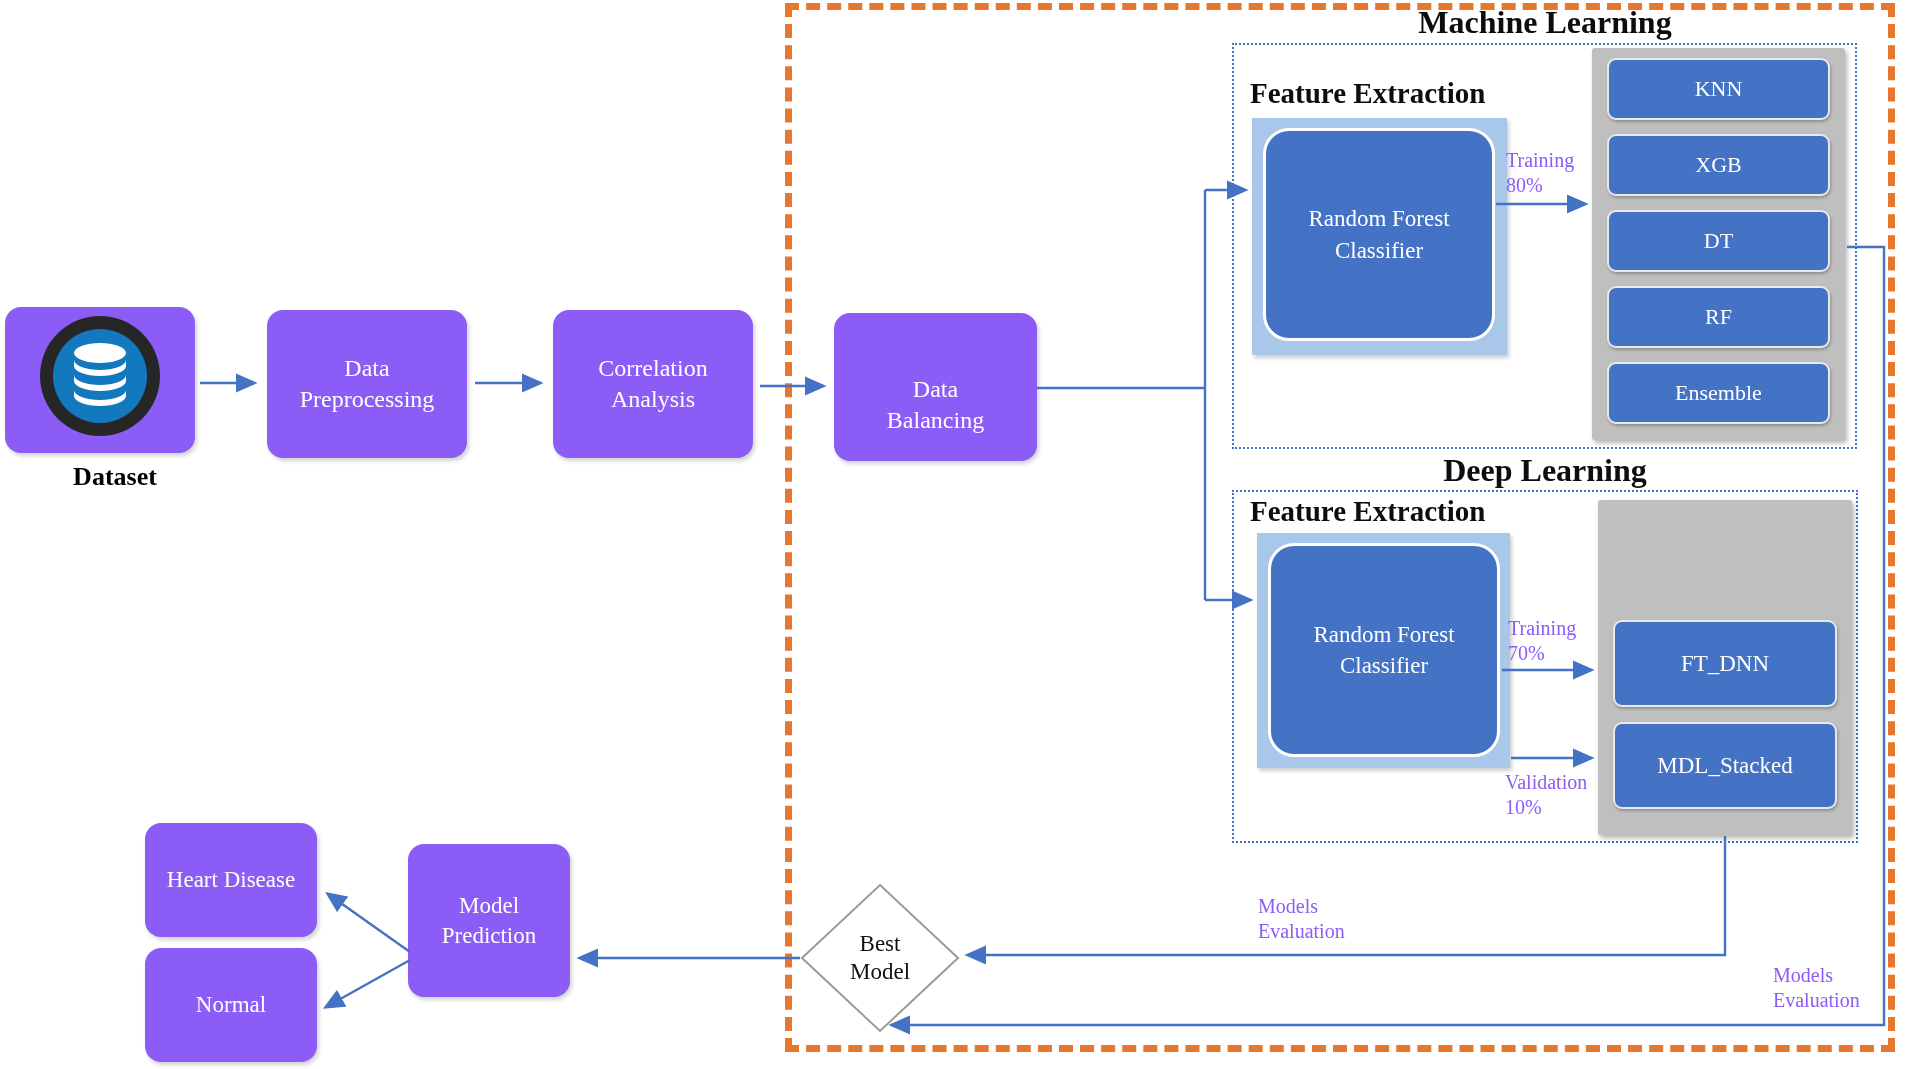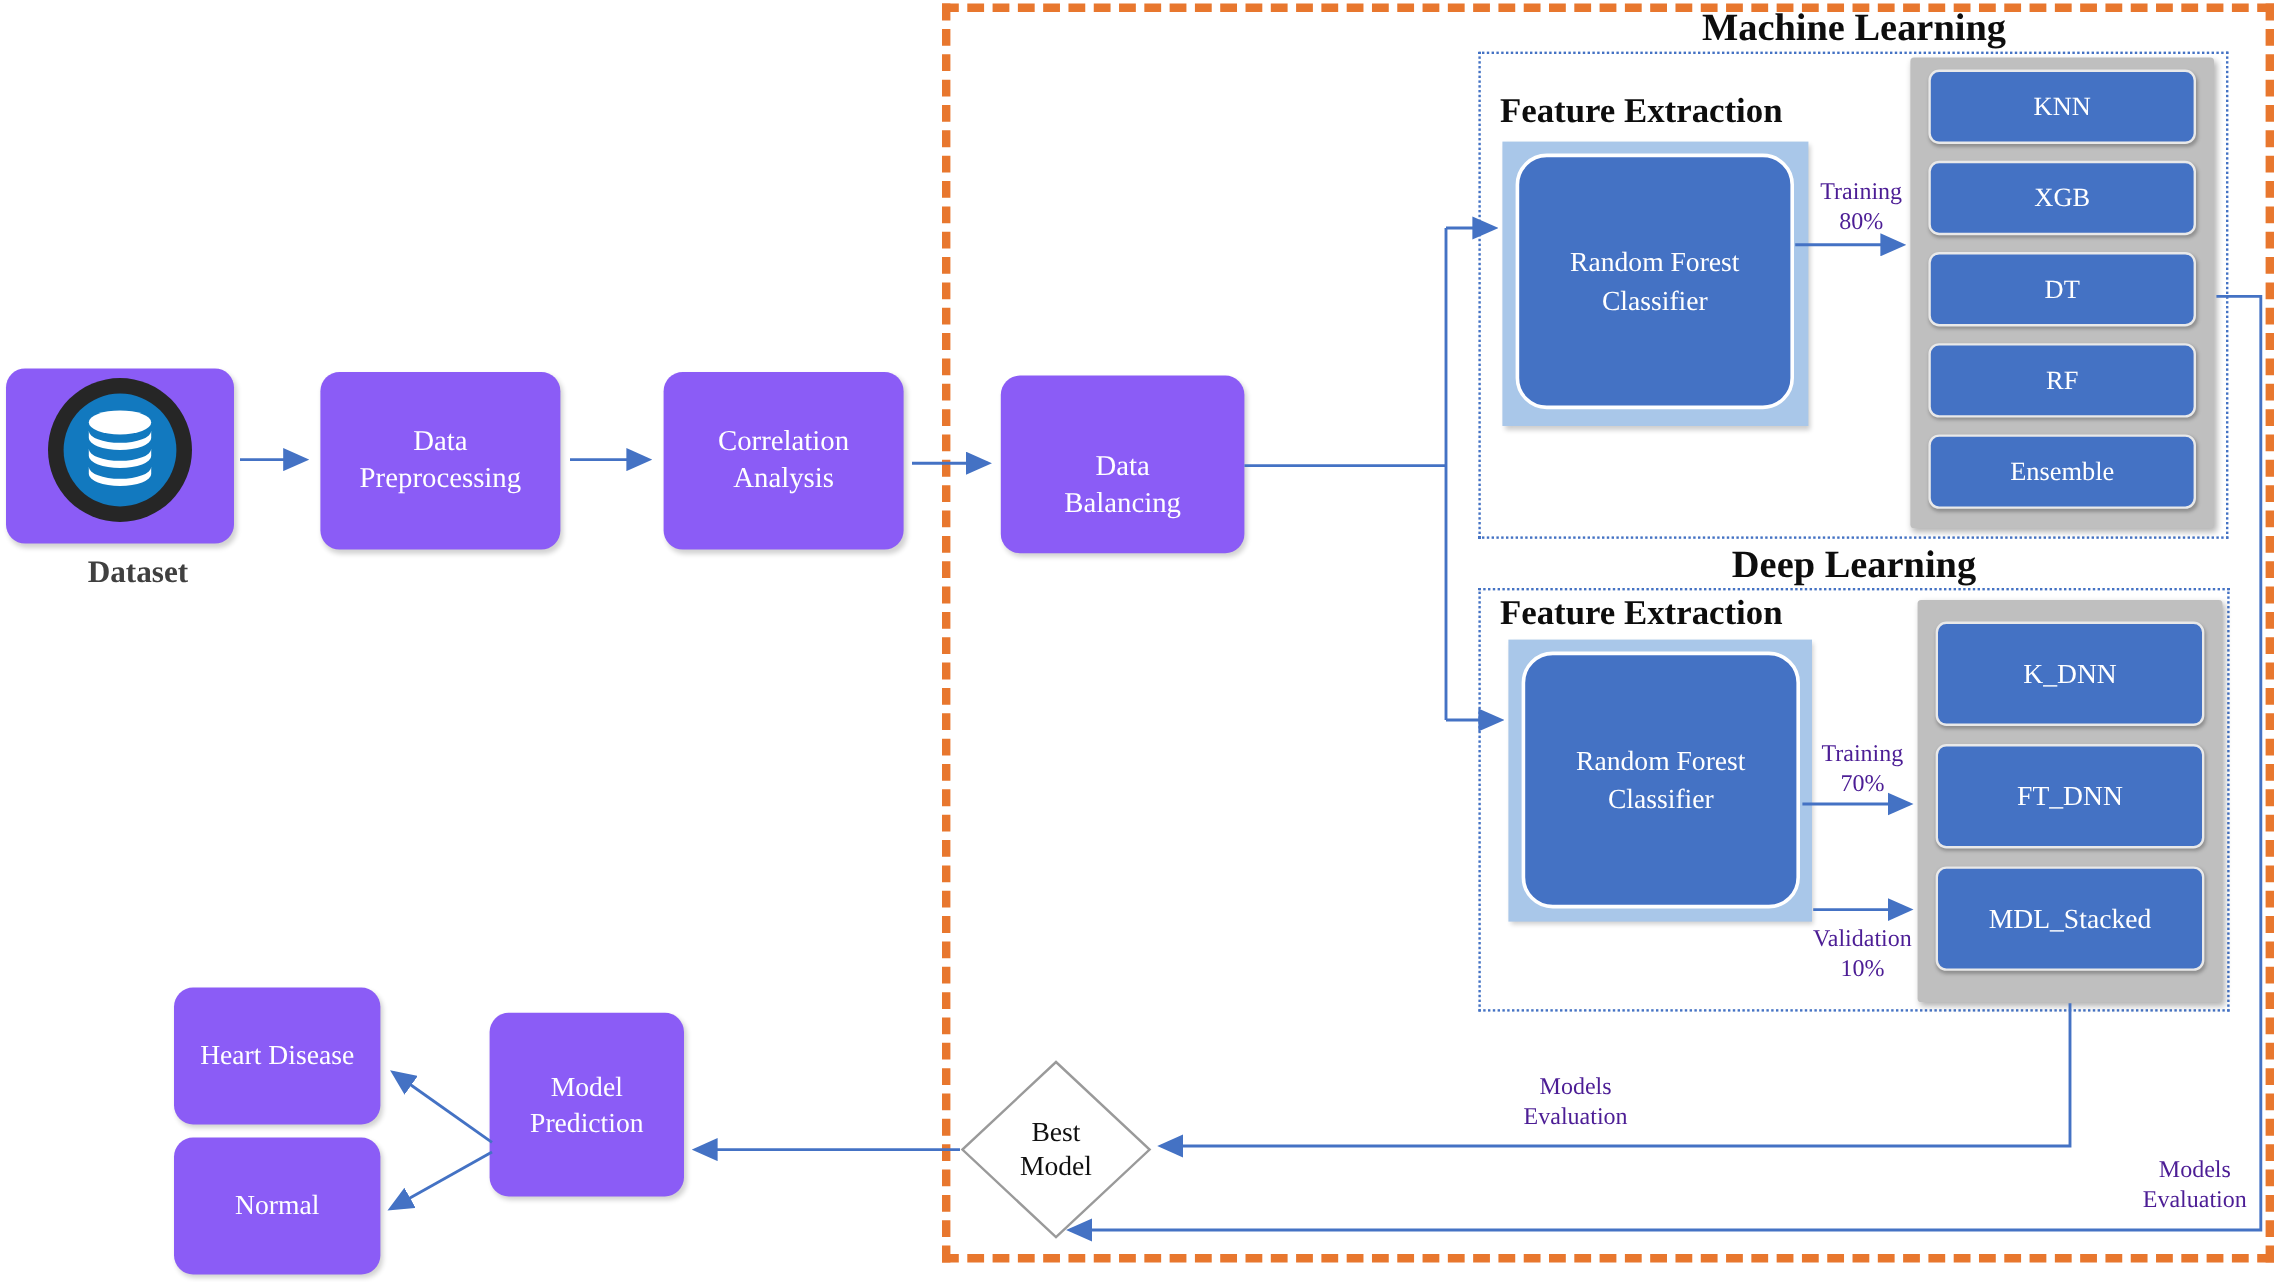--- a/index.html
+++ b/index.html
@@ -14,24 +14,24 @@
             font-size:22px;box-shadow:1px 2px 3px rgba(0,0,0,0.25);}
   .rfbox{background:#4472C4;color:#fff;border:3px solid #ffffff;border-radius:26px;
          display:flex;align-items:center;justify-content:center;text-align:center;
          font-size:23px;line-height:1.35;}
   .lightblue{background:#A9C7E9;box-shadow:2px 3px 4px rgba(0,0,0,0.2);}
   .graybox{background:#BFBFBF;border-radius:3px;box-shadow:2px 3px 5px rgba(0,0,0,0.3);}
   .dotted{border:2px dotted #4472C4;}
   .orange-frame{border:7px dashed #E8772E;}
   .sec-title{font-weight:bold;font-size:32px;color:#0d0d0d;text-align:center;line-height:1.05;}
   .fe-title{font-weight:bold;font-size:29px;color:#0d0d0d;text-align:left;line-height:1.05;}
-  .small-label{font-size:20px;color:#4c1d95;text-align:center;line-height:1.25;}
+  .small-label{font-size:20px;color:#8b5cf6;text-align:left;line-height:1.25;}
   .diamond-label{font-size:23px;color:#111;text-align:center;line-height:1.2;
                  display:flex;align-items:center;justify-content:center;}
-  .ds-label{font-weight:bold;font-size:26px;color:#404040;text-align:center;}
+  .ds-label{font-weight:bold;font-size:26px;color:#000000;text-align:center;}
   svg.overlay{position:absolute;left:0;top:0;pointer-events:none;}
 </style>
 </head>
 <body>
 
 <div id="stage">
 
   <div class="abs orange-frame" style="left:785px;top:3px;width:1110px;height:1049px;"></div>
 
   <div class="abs bluebox" style="left:5px;top:307px;width:190px;height:146px;">
@@ -88,21 +88,20 @@
 
   <div class="abs lightblue" style="left:1257px;top:533px;width:253px;height:235px;"></div>
   <div class="abs rfbox" style="left:1268px;top:543px;width:232px;height:214px;">
     <span style="max-width:180px;">Random Forest Classifier</span>
   </div>
 
   <div class="abs small-label" style="left:1508px;top:616px;width:88px;">Training 70%</div>
   <div class="abs small-label" style="left:1505px;top:770px;width:94px;">Validation 10%</div>
 
   <div class="abs graybox" style="left:1598px;top:500px;width:254px;height:335px;"></div>
-  <div class="abs modelbox" style="left:1613px;top:518px;width:224px;height:87px;font-size:23px;">K_DNN</div>
   <div class="abs modelbox" style="left:1613px;top:620px;width:224px;height:87px;font-size:23px;">FT_DNN</div>
   <div class="abs modelbox" style="left:1613px;top:722px;width:224px;height:87px;font-size:23px;">MDL_Stacked</div>
 
   <div class="abs small-label" style="left:1258px;top:894px;width:110px;">Models Evaluation</div>
   <div class="abs small-label" style="left:1773px;top:963px;width:112px;">Models Evaluation</div>
 
   <div class="abs diamond-label" style="left:827px;top:885px;width:106px;height:146px;">
     <span style="max-width:80px;">Best Model</span>
   </div>
 

